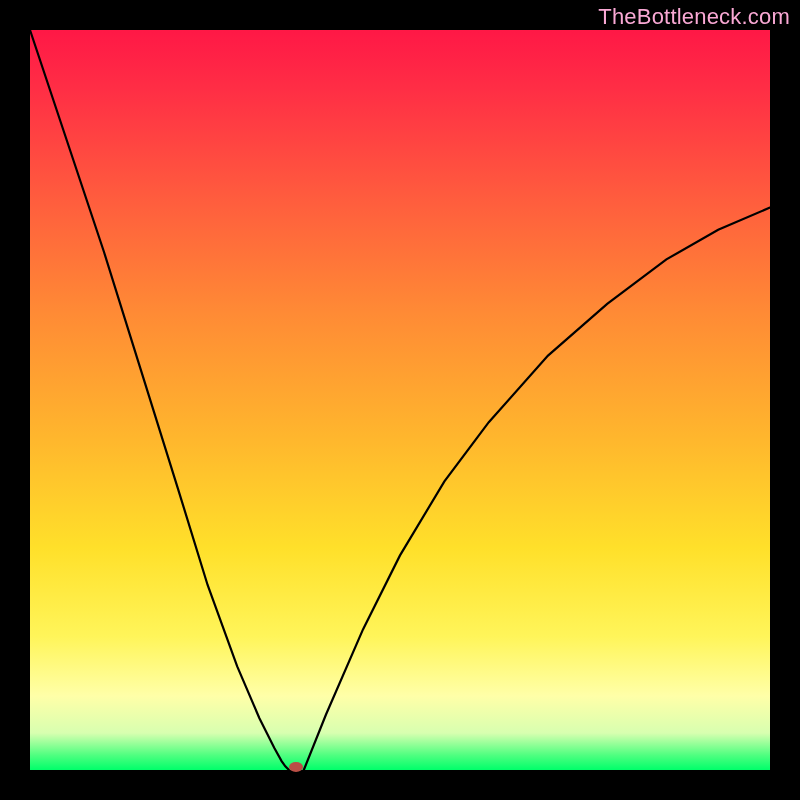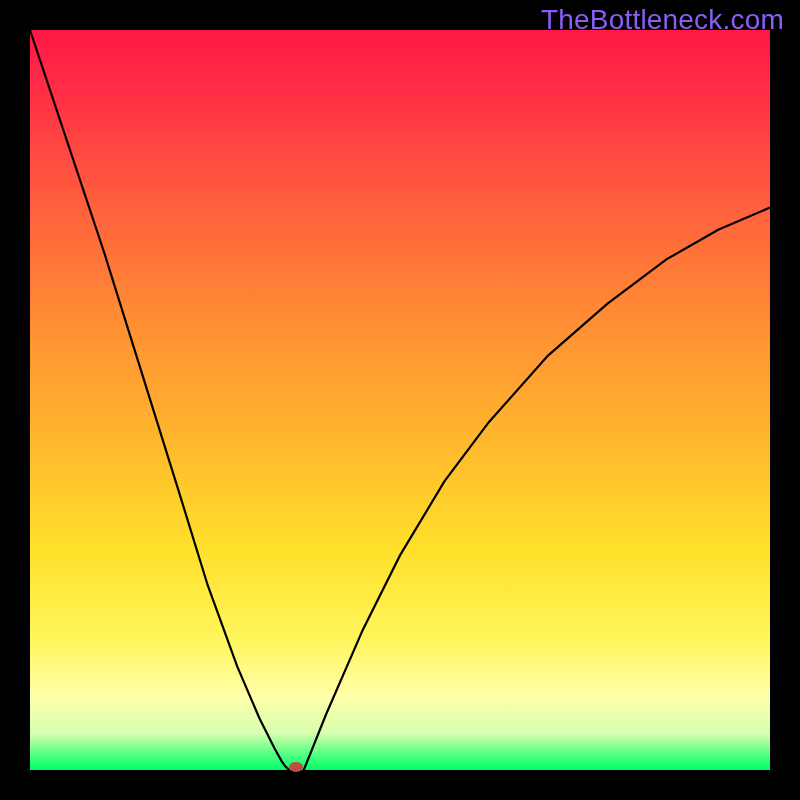--- a/index.html
+++ b/index.html
@@ -43,23 +43,23 @@
     position: absolute;
     left: 0;
     top: 0;
     width: 740px;
     height: 740px;
     overflow: visible;
   }
   .watermark {
     position: absolute;
     top: 4px;
-    right: 16px;
-    color: #8b5cf6;
-    font-size: 28px;
+    right: 10px;
+    color: #f9a8d4;
+    font-size: 22px;
     font-weight: 500;
     letter-spacing: 0.2px;
   }
   .marker {
     position: absolute;
     width: 14px;
     height: 10px;
     border-radius: 50% / 50%;
     background: #bb4f46;
     transform: translate(-50%, -50%);

